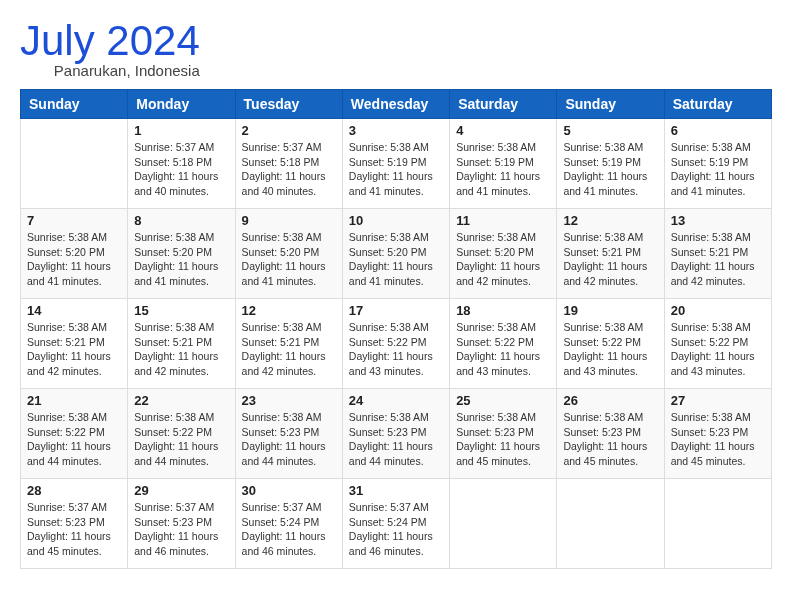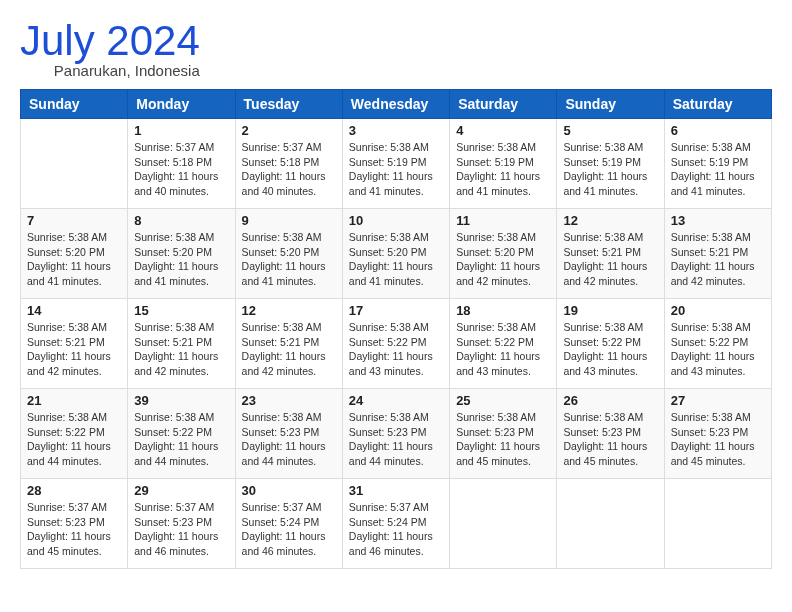--- a/index.html
+++ b/index.html
@@ -207,21 +207,21 @@
         <span class="day-num">20</span>
         <span class="day-info">Sunrise: 5:38 AM<br>Sunset: 5:22 PM<br>Daylight: 11 hours and 43 minutes.</span>
       </td>
       </tr>
       <tr>
         <td>
         <span class="day-num">21</span>
         <span class="day-info">Sunrise: 5:38 AM<br>Sunset: 5:22 PM<br>Daylight: 11 hours and 44 minutes.</span>
       </td>
         <td>
-        <span class="day-num">39</span>
+        <span class="day-num">22</span>
         <span class="day-info">Sunrise: 5:38 AM<br>Sunset: 5:22 PM<br>Daylight: 11 hours and 44 minutes.</span>
       </td>
         <td>
         <span class="day-num">23</span>
         <span class="day-info">Sunrise: 5:38 AM<br>Sunset: 5:23 PM<br>Daylight: 11 hours and 44 minutes.</span>
       </td>
         <td>
         <span class="day-num">24</span>
         <span class="day-info">Sunrise: 5:38 AM<br>Sunset: 5:23 PM<br>Daylight: 11 hours and 44 minutes.</span>
       </td>

